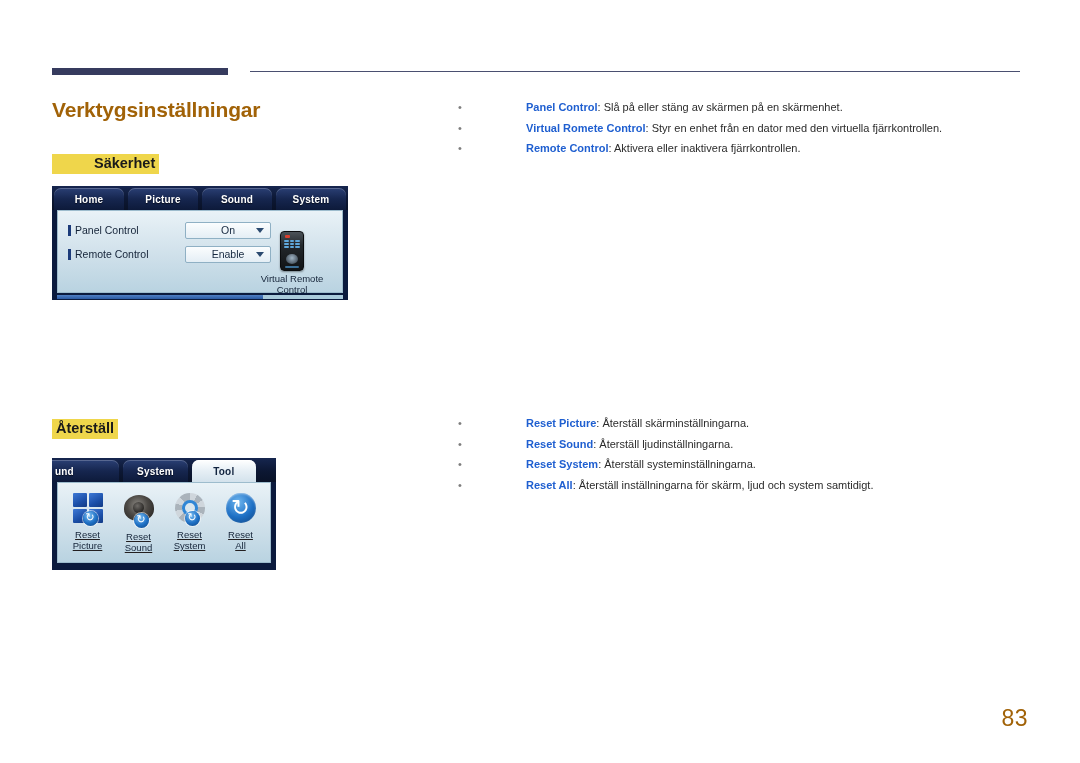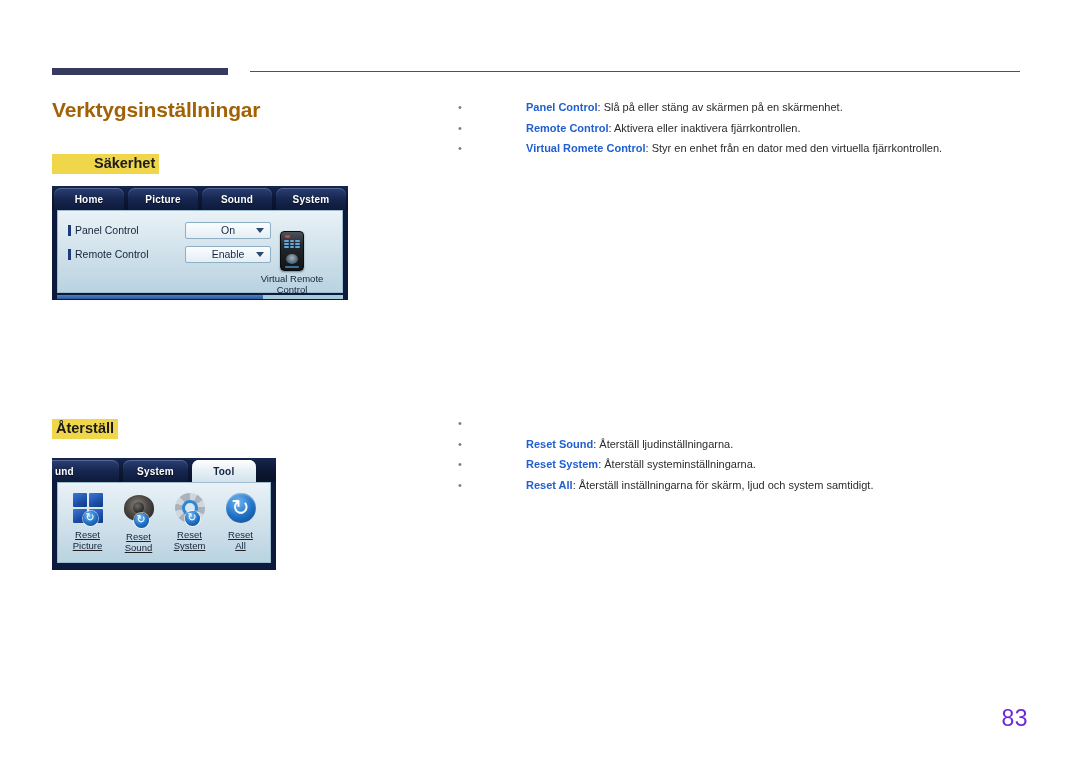--- a/index.html
+++ b/index.html
@@ -427,21 +427,21 @@
     color: #ffffff;
     font-family: "DejaVu Sans", sans-serif;
   }
 
   
   .page-number {
     position: absolute;
     right: 52px;
     top: 705px;
     font-size: 23px;
-    color: #6d28d9;
+    color: #a16207;
     letter-spacing: 0.5px;
   }
 </style>
 </head>
 <body>
 
 <div class="header-rule">
   <div class="thick"></div>
   <div class="thin"></div>
 </div>
@@ -450,25 +450,25 @@
 
 <div class="section-heading sec-1">Säkerhet</div>
 
 <div class="bullet-list list-1">
   <div class="bullet-row">
     <span class="bullet-dot"></span>
     <span><span class="bullet-term">Panel Control</span><span class="bullet-desc">: Slå på eller stäng av skärmen på en skärmenhet.</span></span>
   </div>
   <div class="bullet-row">
     <span class="bullet-dot"></span>
-    <span><span class="bullet-term">Remote Control</span><span class="bullet-desc">: Aktivera eller inaktivera fjärrkontrollen.</span></span>
+    <span><span class="bullet-term">Virtual Romete Control</span><span class="bullet-desc">: Styr en enhet från en dator med den virtuella fjärrkontrollen.</span></span>
   </div>
   <div class="bullet-row">
     <span class="bullet-dot"></span>
-    <span><span class="bullet-term">Virtual Romete Control</span><span class="bullet-desc">: Styr en enhet från en dator med den virtuella fjärrkontrollen.</span></span>
+    <span><span class="bullet-term">Remote Control</span><span class="bullet-desc">: Aktivera eller inaktivera fjärrkontrollen.</span></span>
   </div>
 </div>
 
 <div class="shot shot-1">
   <div class="tabbar">
     <div class="tab">Home</div>
     <div class="tab">Picture</div>
     <div class="tab">Sound</div>
     <div class="tab">System</div>
   </div>
@@ -521,20 +521,21 @@
   <div class="shot-foot">
     <div class="fill"></div>
   </div>
 </div>
 
 <div class="section-heading sec-2">Återställ</div>
 
 <div class="bullet-list list-2">
   <div class="bullet-row">
     <span class="bullet-dot"></span>
+    <span><span class="bullet-term">Reset Picture</span><span class="bullet-desc">: Återställ skärminställningarna.</span></span>
   </div>
   <div class="bullet-row">
     <span class="bullet-dot"></span>
     <span><span class="bullet-term">Reset Sound</span><span class="bullet-desc">: Återställ ljudinställningarna.</span></span>
   </div>
   <div class="bullet-row">
     <span class="bullet-dot"></span>
     <span><span class="bullet-term">Reset System</span><span class="bullet-desc">: Återställ systeminställningarna.</span></span>
   </div>
   <div class="bullet-row">

